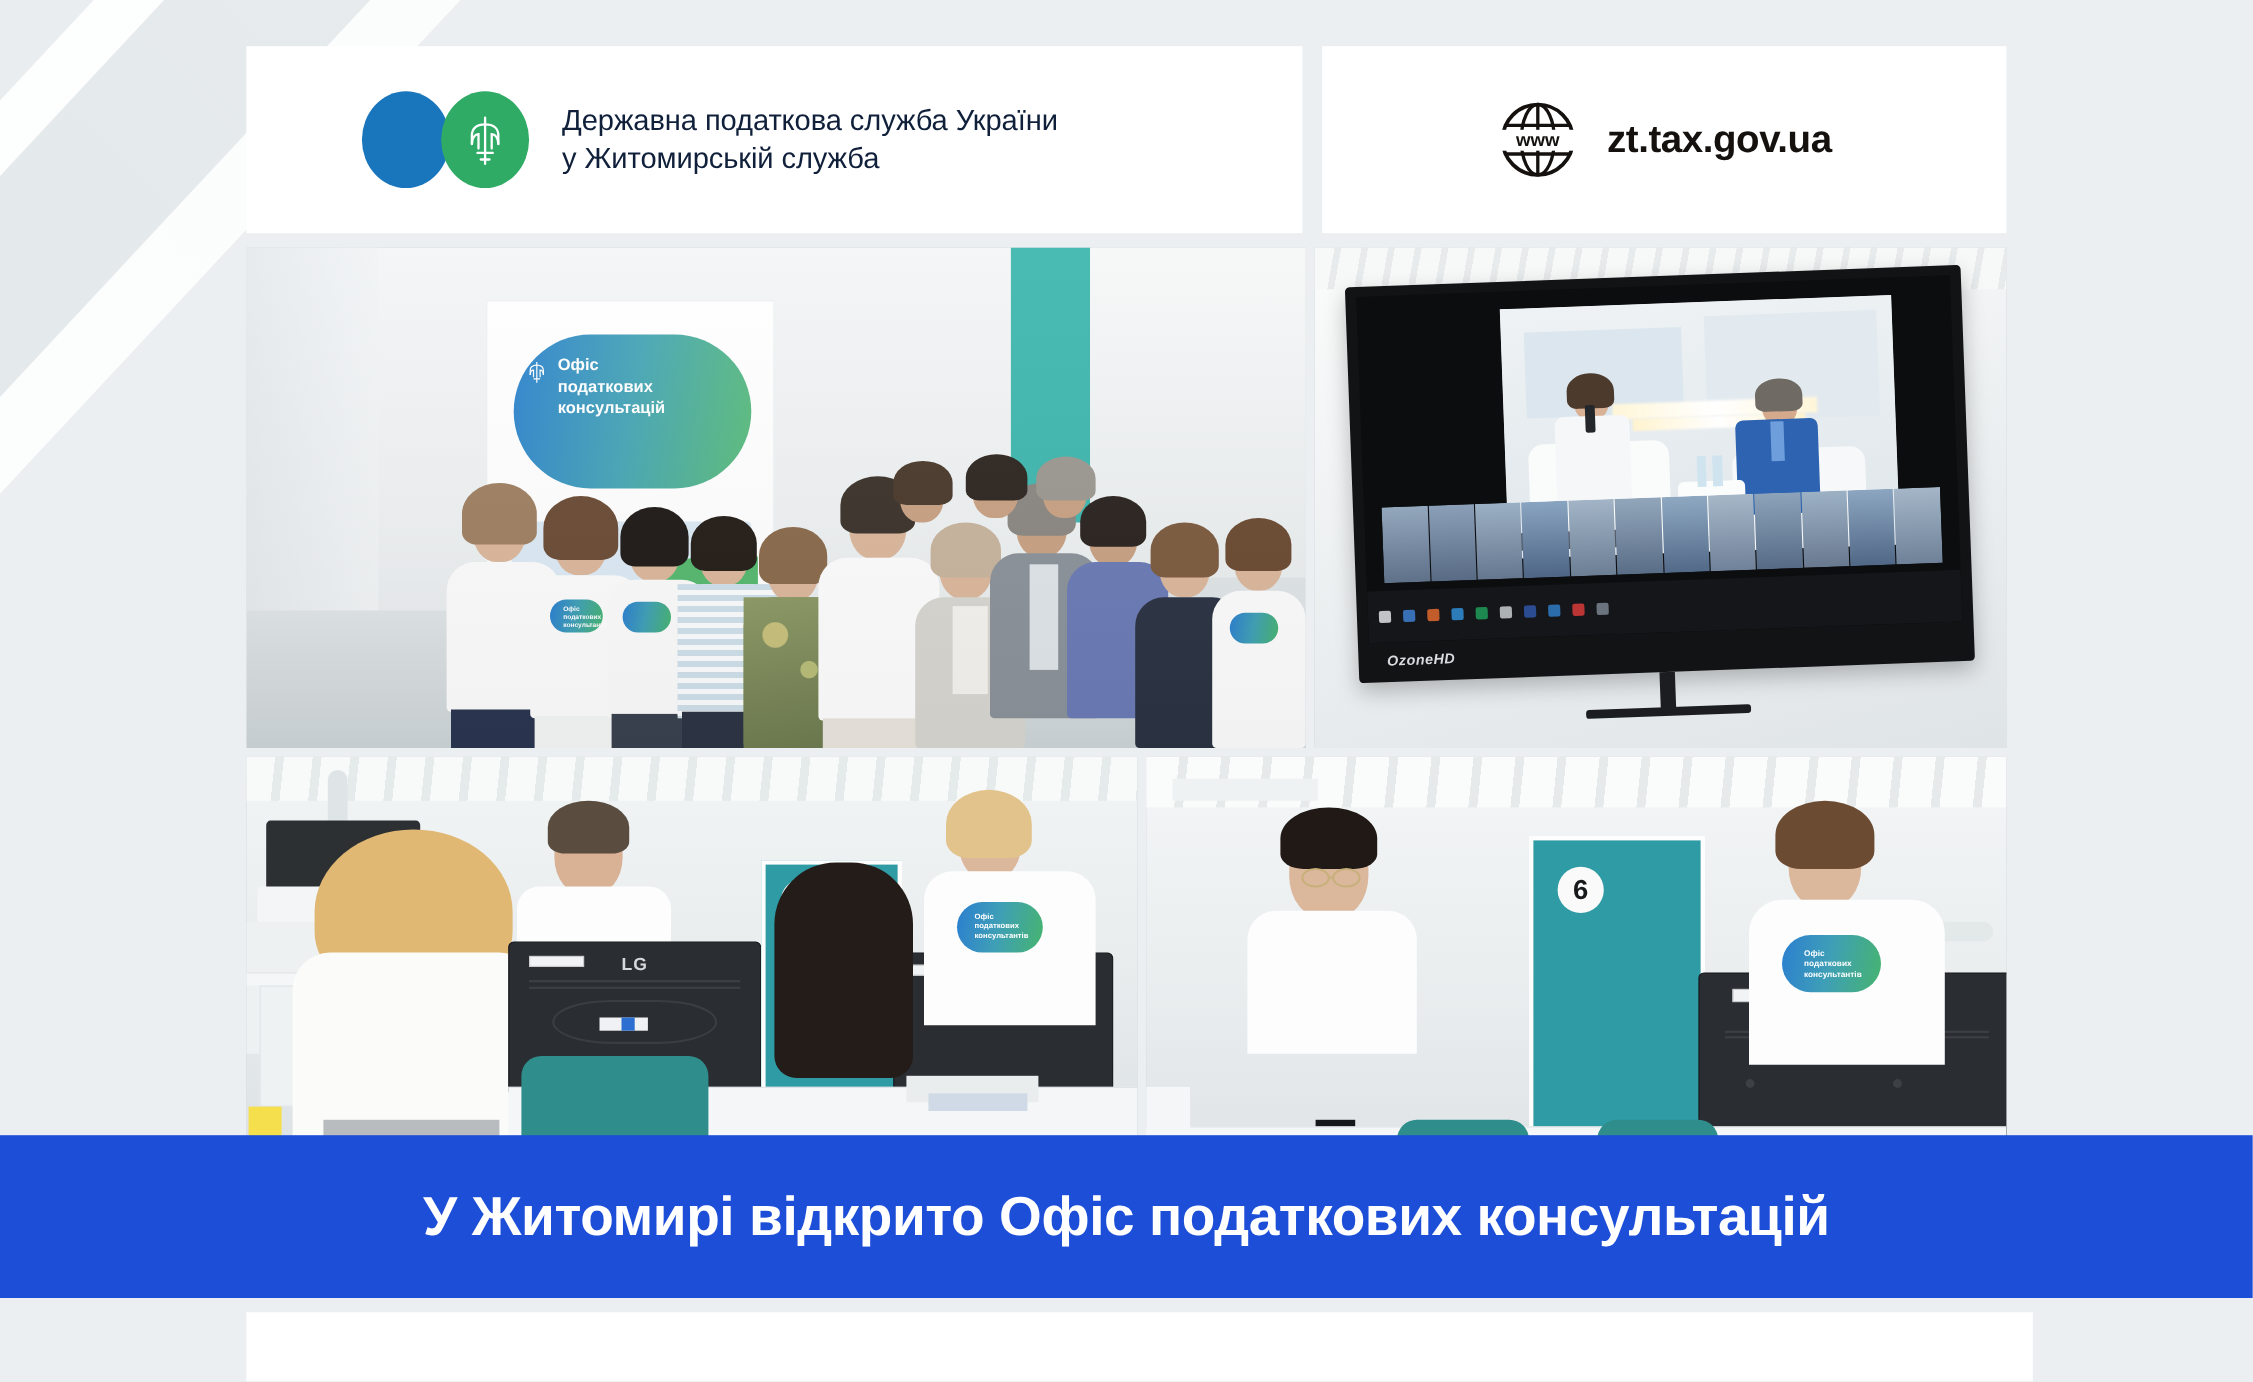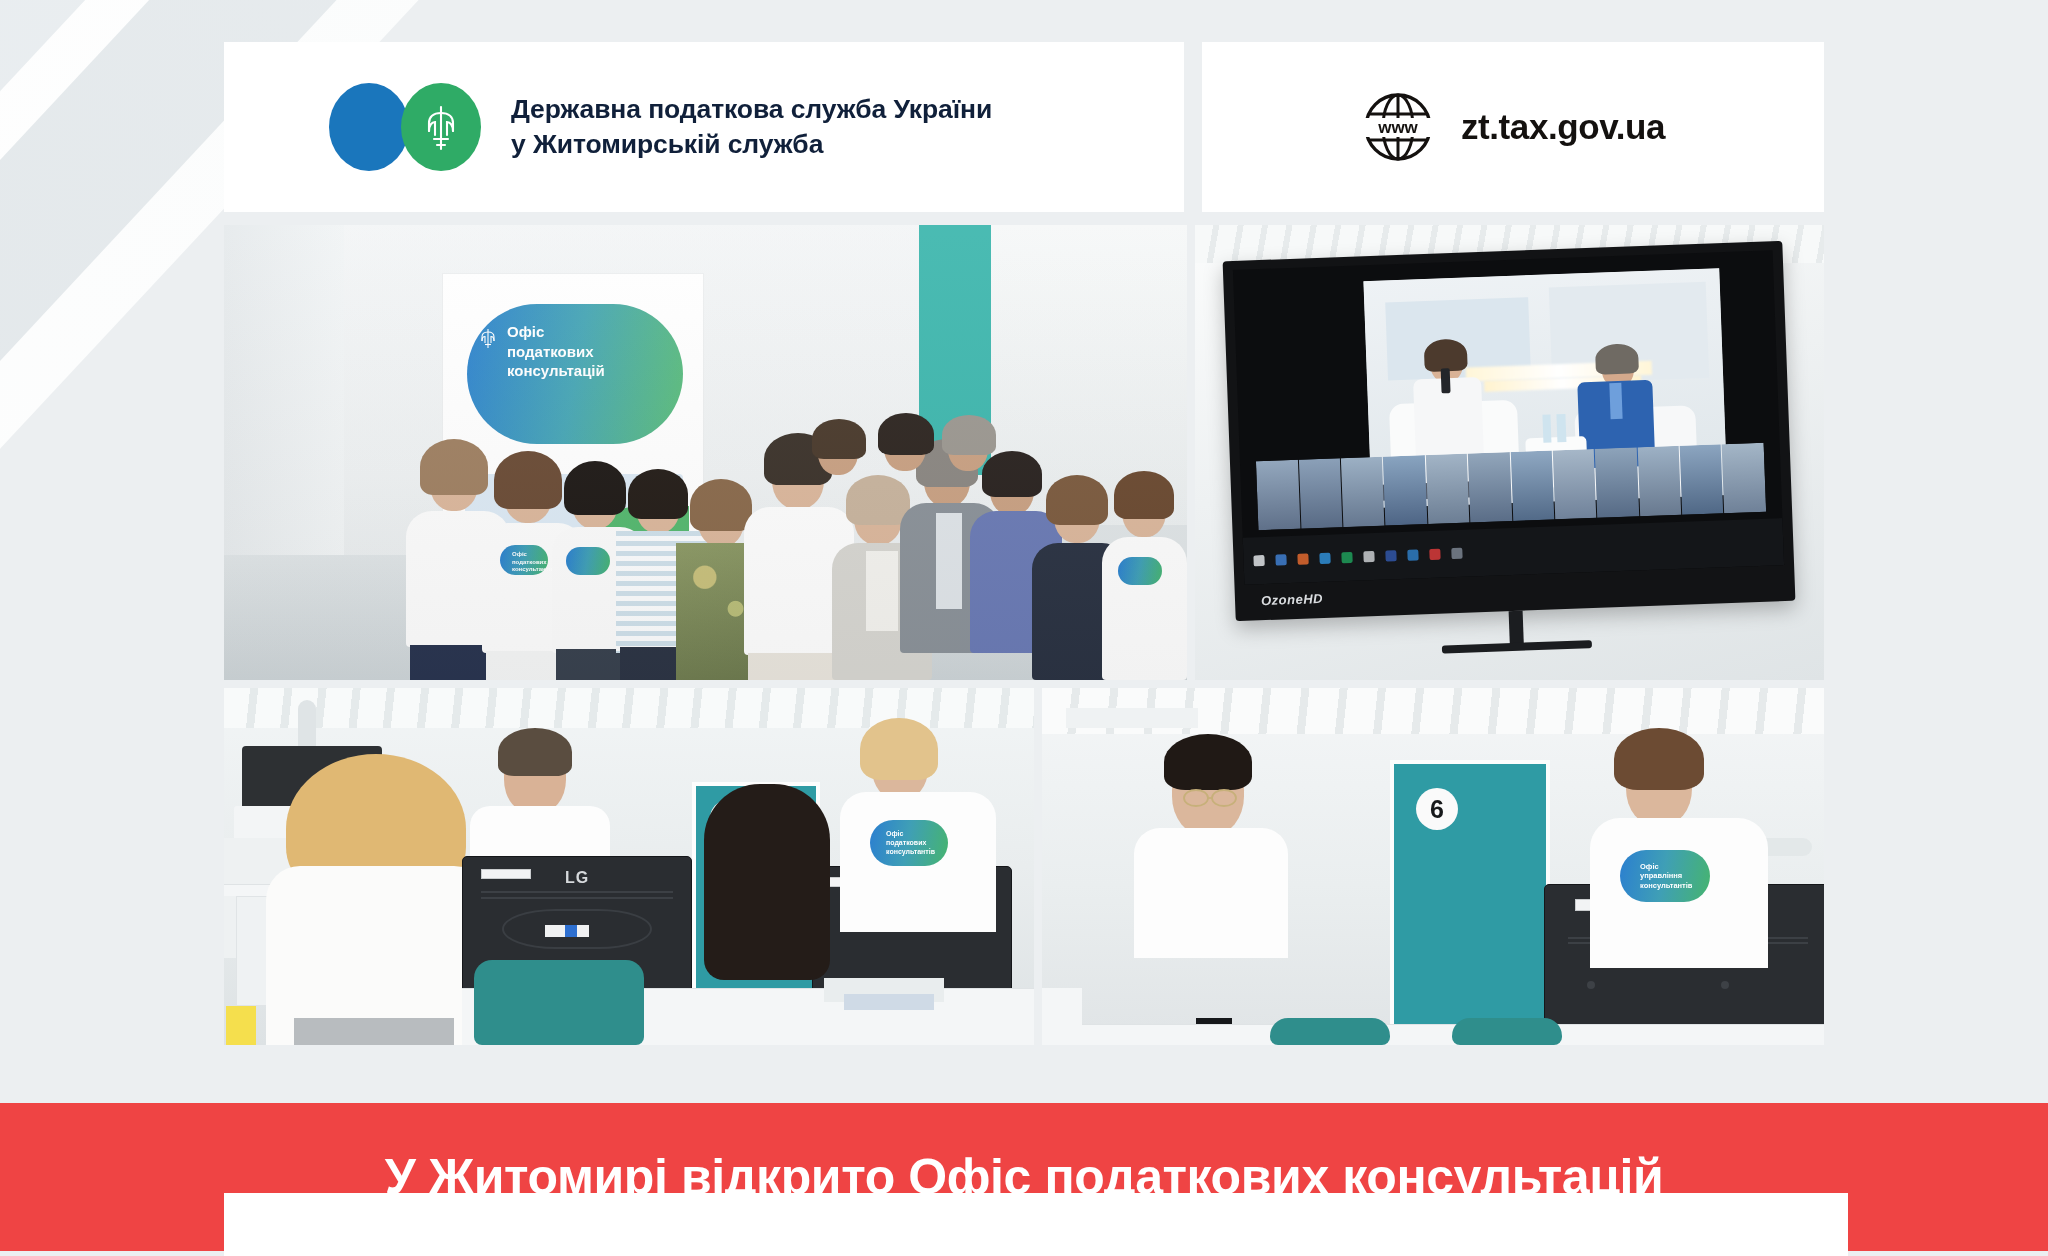--- a/index.html
+++ b/index.html
@@ -49,21 +49,21 @@
     width:80px; height:88px; border-radius:50%;
     background:#2fab66;
     margin-left:-8px;
     position:relative;
     display:flex; align-items:center; justify-content:center;
   }
   .circle-green svg { width:40px; height:52px; display:block; }
   #logo-text {
     margin-left:30px;
     color:#10203a;
-    font-weight:bold;
+    font-weight:normal;
     line-height:1.33;
     font-size:26.5px;
     letter-spacing:-0.1px;
     white-space:nowrap;
   }
   #logo-text .l1 { font-size:26.5px; }
   #logo-text .l2, #logo-text .l3 { font-size:26.5px; }
 
   #site-card {
     flex:1; height:170px;
@@ -82,23 +82,23 @@
   #collage { position:absolute; left:0; top:225px; width:1600px; height:820px; }
   .photo { position:absolute; overflow:hidden; background:#cfd5d8; }
 
   #photo-group  { left:0;    top:0;   width:963px; height:455px; }
   #photo-tv     { left:971px;top:0;   width:629px; height:455px; }
   #photo-desk4  { left:0;    top:463px;width:810px;height:357px; }
   #photo-desk6  { left:818px;top:463px;width:782px;height:357px; }
 
   
   #caption-bar {
-    position:absolute; left:0; top:1103px;
+    position:absolute; left:0; top:1032px;
     width:2048px; height:148px;
-    background:#ef4444;
+    background:#1d4ed8;
     display:flex; align-items:center; justify-content:center;
   }
   #caption-text {
     color:#ffffff; font-weight:bold;
     font-size:50px; letter-spacing:-0.4px;
     white-space:nowrap;
   }
   #caption-strip-bottom {
     position:absolute; left:224px; top:1193px;
     width:1624px; height:63px; background:#ffffff;
@@ -524,21 +524,21 @@
         <div class="vent" style="top:52px;height:7px;"></div>
         <div style="position:absolute;left:42px;top:96px;width:8px;height:8px;background:#3d4146;border-radius:50%;"></div>
         <div style="position:absolute;left:176px;top:96px;width:8px;height:8px;background:#3d4146;border-radius:50%;"></div>
       </div>
 
       <div class="person-head" style="left:584px;top:56px;width:66px;height:82px;background:#dbb79c;"></div>
       <div class="person-head" style="left:572px;top:40px;width:90px;height:62px;background:#6c4b33;border-radius:50% 50% 26% 26%;"></div>
       <div style="position:absolute;left:548px;top:130px;width:178px;height:150px;background:#fdfdfd;border-radius:30px 30px 0 0;"></div>
       <div class="shirt-logo" style="left:578px;top:162px;width:90px;height:52px;"></div>
       <div class="tshirt-text" style="left:598px;top:174px;font-size:7.5px;">Офіс
-управління
+податкових
 консультантів</div>
 
       <div class="desk" style="left:0;top:336px;width:782px;height:21px;"></div>
       <div class="chair" style="left:228px;top:330px;width:120px;height:27px;"></div>
       <div class="chair" style="left:410px;top:330px;width:110px;height:27px;"></div>
       <div style="position:absolute;left:0;top:300px;width:40px;height:57px;background:#f4f6f7;"></div>
     </div>
   </div>
 
   <div id="caption-bar" style="left:-224px;">

